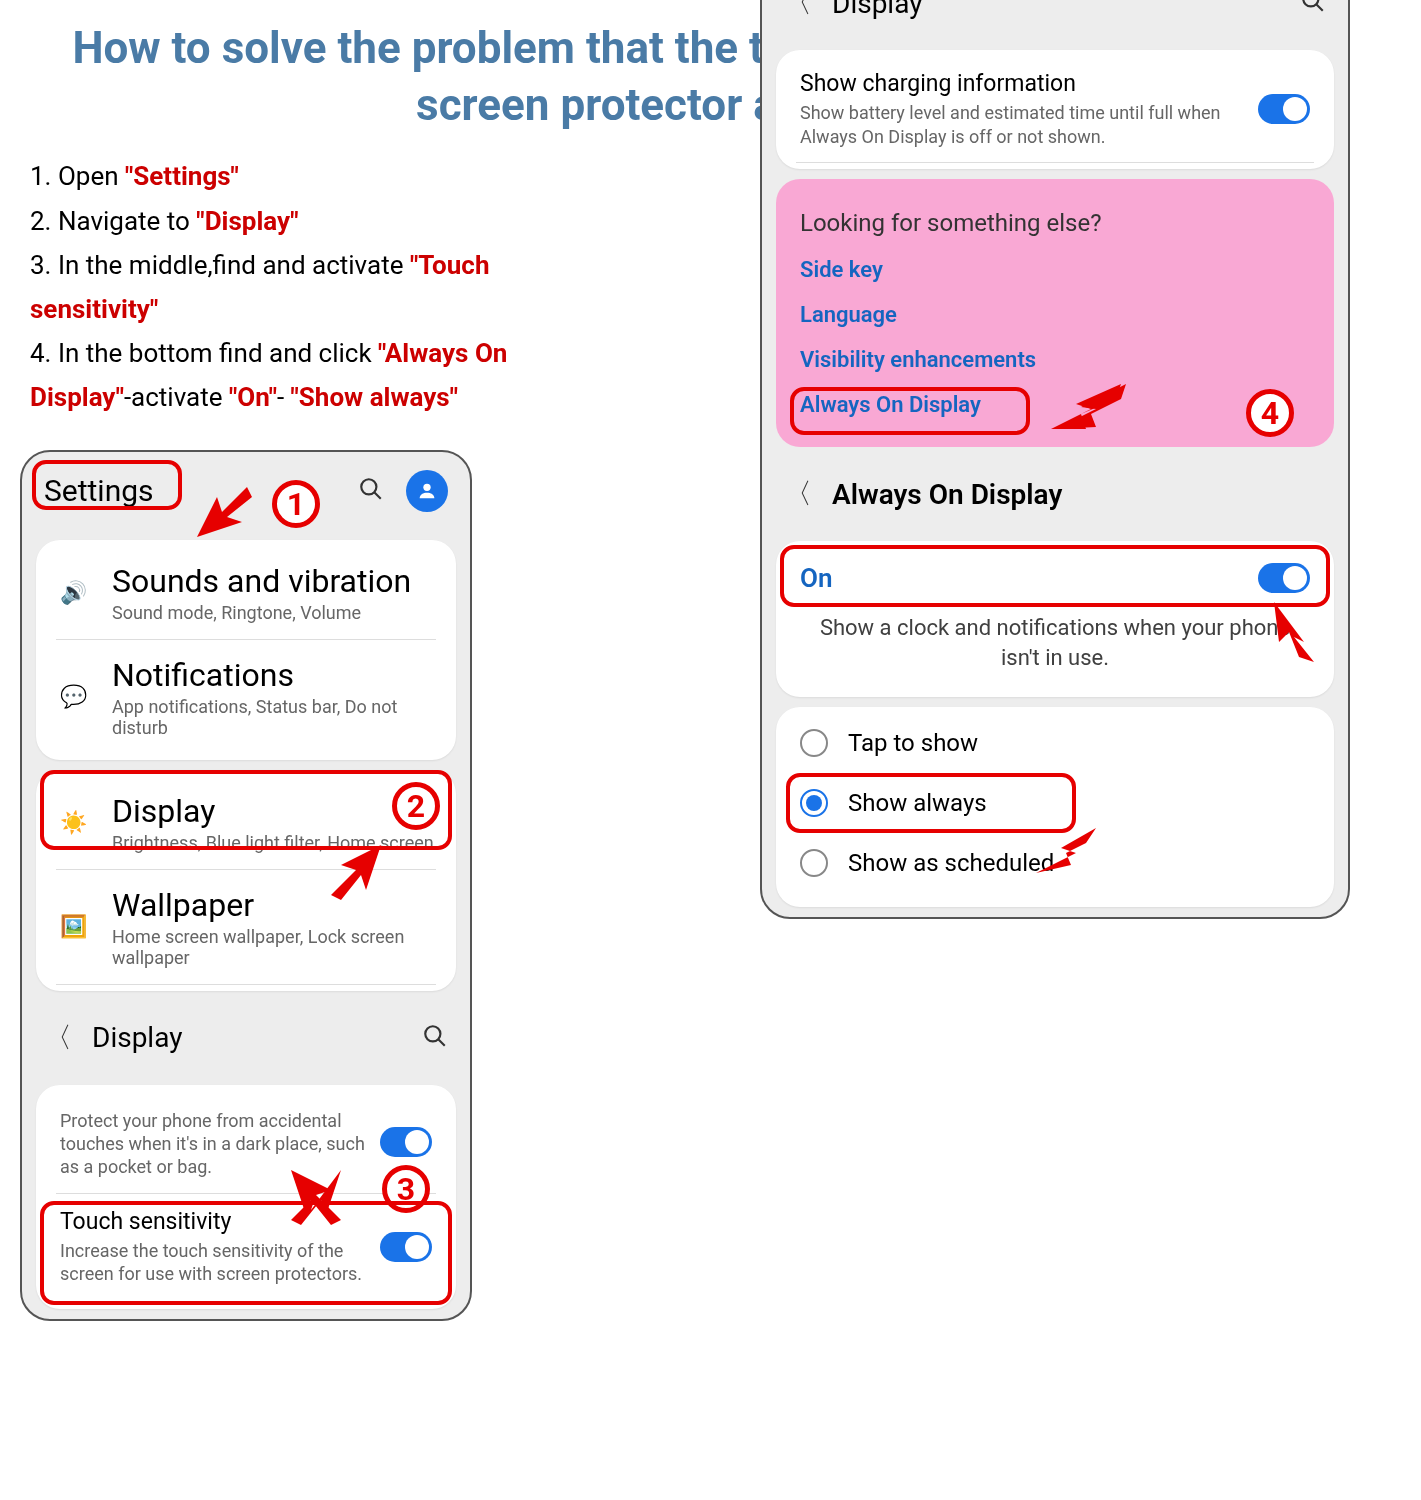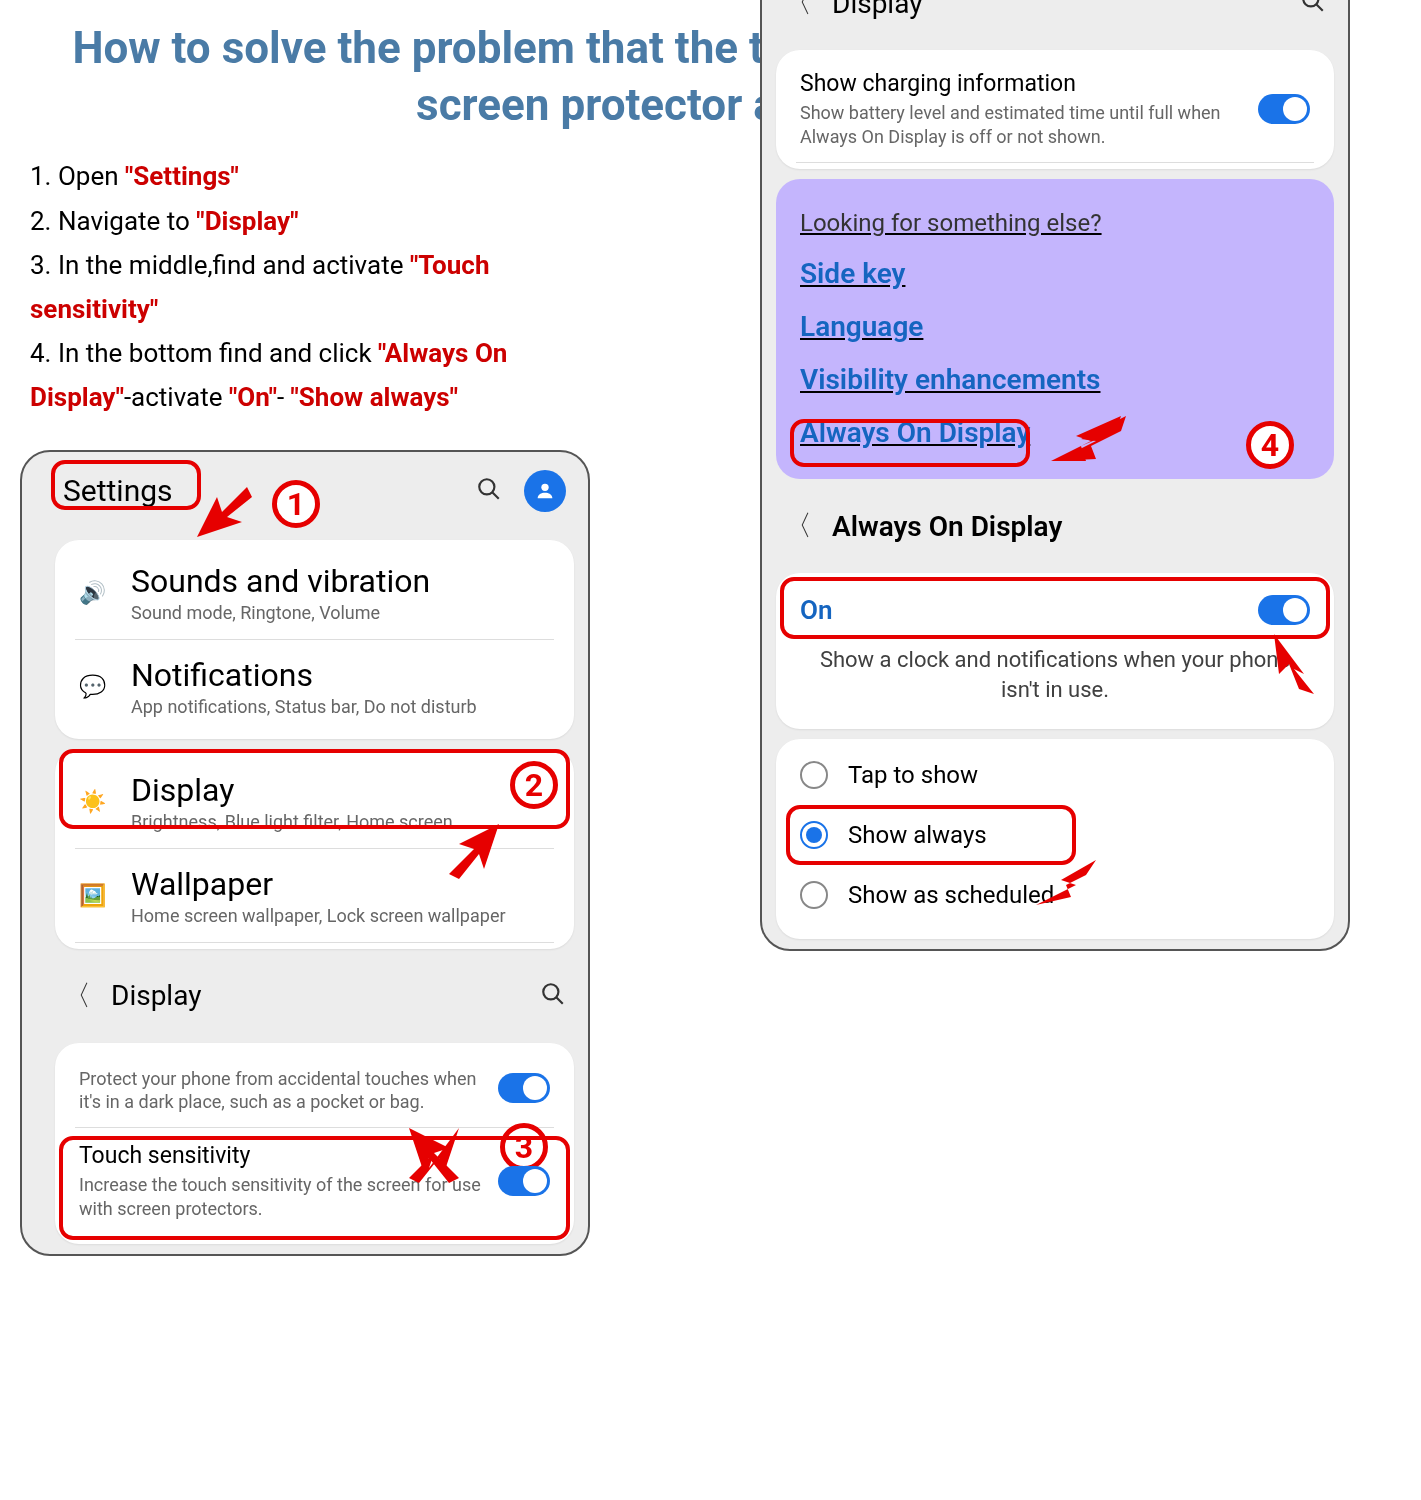--- a/index.html
+++ b/index.html
@@ -3,21 +3,21 @@
 <meta charset="utf-8">
 <style>
 * { box-sizing: border-box; margin: 0; padding: 0; }
 body { font-family: -apple-system, BlinkMacSystemFont, "Segoe UI", Roboto, Arial, sans-serif; background: #fff; width: 1421px; padding: 10px 20px; }
 .main-title { color: #4a7ba6; font-size: 44px; font-weight: 700; text-align: center; line-height: 1.3; padding: 10px 30px 20px; }
 .steps { font-size: 26px; line-height: 1.7; padding: 0 10px 10px; }
 .step-line { color: #000; }
 .kw { color: #cc0000; font-weight: 700; }
 .columns { display: flex; gap: 140px; align-items: flex-start; }
 .phone { background: #ededed; border: 2px solid #555; border-radius: 30px; overflow: hidden; position: relative; }
-.phone-left { width: 570px; padding-left: 19px; }
+.phone-left { width: 452px; }
 .phone-right { width: 590px; margin-top: -190px; }
 .header-bar { display: flex; align-items: center; padding: 18px 22px; position: relative; }
 .header-title { font-size: 30px; font-weight: 400; color: #000; }
 .header-icons { margin-left: auto; display: flex; align-items: center; gap: 22px; }
 .search-ic { width: 26px; height: 26px; }
 .avatar { width: 42px; height: 42px; background: #1a73e8; border-radius: 50%; display:flex; align-items:center; justify-content:center; }
 .card { background: #fff; border-radius: 24px; margin: 10px 14px; padding: 6px 0; box-shadow: 0 1px 2px rgba(0,0,0,0.08); }
 .item { display: flex; align-items: center; padding: 16px 20px; position: relative; }
 .item-icon { width: 36px; height: 36px; margin-right: 20px; flex-shrink: 0; display:flex; align-items:center; justify-content:center; font-size:22px; }
 .item-text { flex: 1; }
@@ -26,32 +26,32 @@
 .divider { height: 1px; background: #ddd; margin: 0 20px; }
 .sub-header { display:flex; align-items:center; padding: 18px 22px; gap: 20px; }
 .back-chevron { font-size: 28px; color: #333; }
 .sub-title { font-size: 28px; color: #000; }
 .toggle { width: 52px; height: 30px; background: #1a73e8; border-radius: 15px; position: relative; flex-shrink:0; margin-left:auto; }
 .toggle::after { content:''; position:absolute; right:3px; top:3px; width:24px; height:24px; background:#fff; border-radius:50%; }
 .setting-row { display:flex; align-items:center; padding: 14px 24px; }
 .setting-text { flex:1; padding-right:10px; }
 .setting-title { font-size: 23px; color:#000; }
 .setting-desc { font-size: 18px; color:#666; line-height:1.3; margin-top:4px; }
-.link-text { color: #1565c0; font-size: 28px; font-weight:600; padding: 10px 24px; }
+.link-text { color: #1565c0; font-size: 22px; font-weight:600; padding: 10px 24px; }
 .section-label { font-size: 24px; color:#333; padding: 18px 24px 10px; }
 .radio-row { display:flex; align-items:center; padding: 16px 24px; gap:20px; }
 .radio { width:28px; height:28px; border:2px solid #888; border-radius:50%; flex-shrink:0; position:relative; }
 .radio.checked { border-color:#1a73e8; }
 .radio.checked::after { content:''; position:absolute; top:4px; left:4px; width:16px; height:16px; background:#1a73e8; border-radius:50%; }
 .radio-label { font-size: 24px; color:#000; }
 .red-box { border: 4px solid #e60000; border-radius: 14px; position: absolute; pointer-events:none; }
 .callout { position:absolute; display:flex; align-items:center; pointer-events:none; }
 .callout-num { width:48px; height:48px; border:5px solid #e60000; border-radius:50%; display:flex; align-items:center; justify-content:center; font-size:32px; font-weight:700; color:#e60000; background:#fff; }
 .desc-text { font-size:22px; color:#404040; padding: 4px 24px 18px; line-height:1.35;text-align:center; }
-.lookingfor-card { background:#c4b5fd; border-radius:24px; margin:10px 14px; padding:12px 0 20px;text-decoration:underline; }
+.lookingfor-card { background:#f9a8d4; border-radius:24px; margin:10px 14px; padding:12px 0 20px; }
 svg.search { stroke:#333; stroke-width:2; fill:none; }
 .av-ic { fill:#fff; }
 .on-row { display:flex; align-items:center; padding: 16px 24px; }
 .on-label { font-size:26px; color:#1565c0; font-weight:600; }
 </style>
 </head>
 <body>
 
 <h1 class="main-title">How to solve the problem that the touch is not sensitive after  the screen protector application ?</h1>
 

